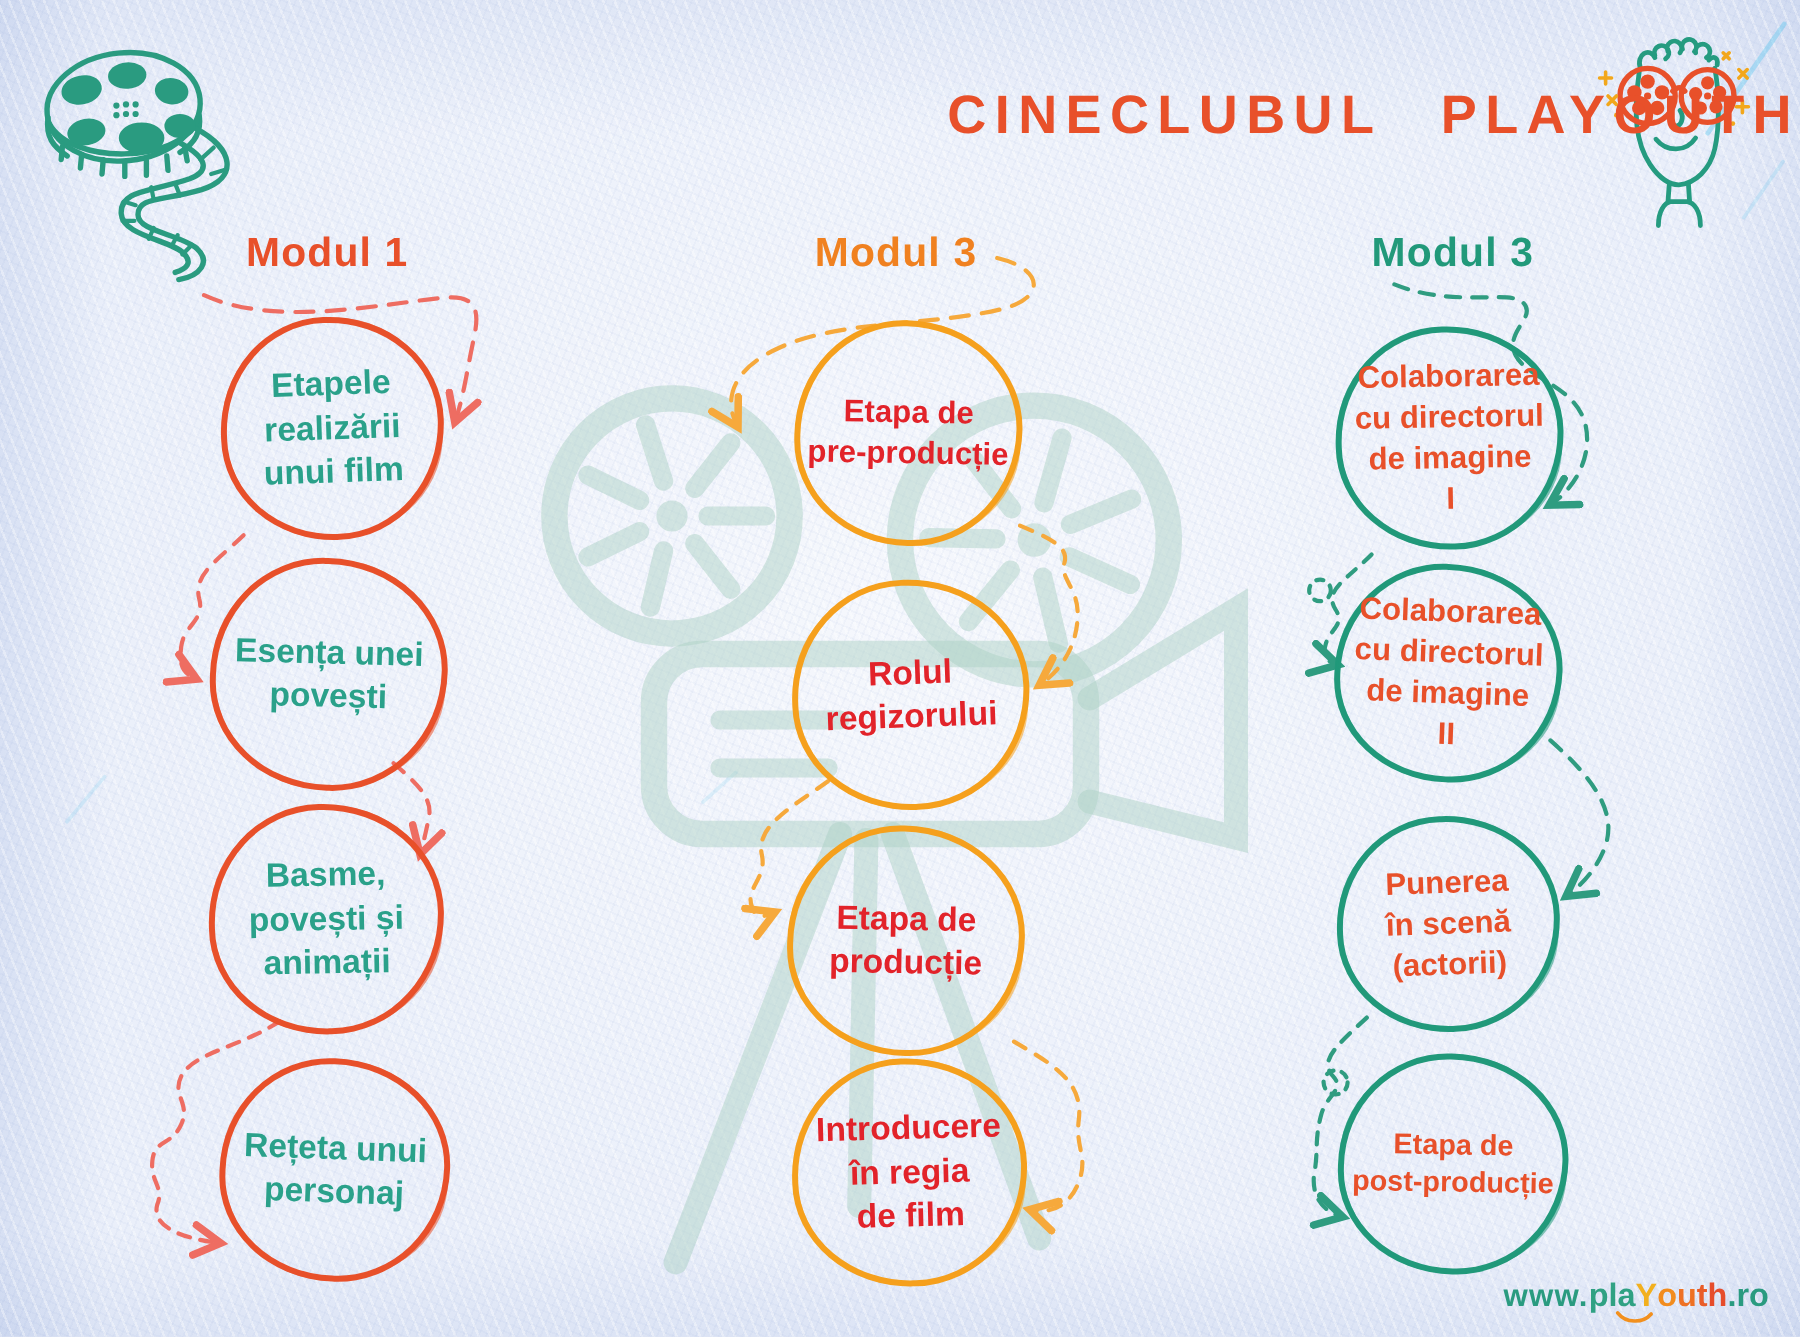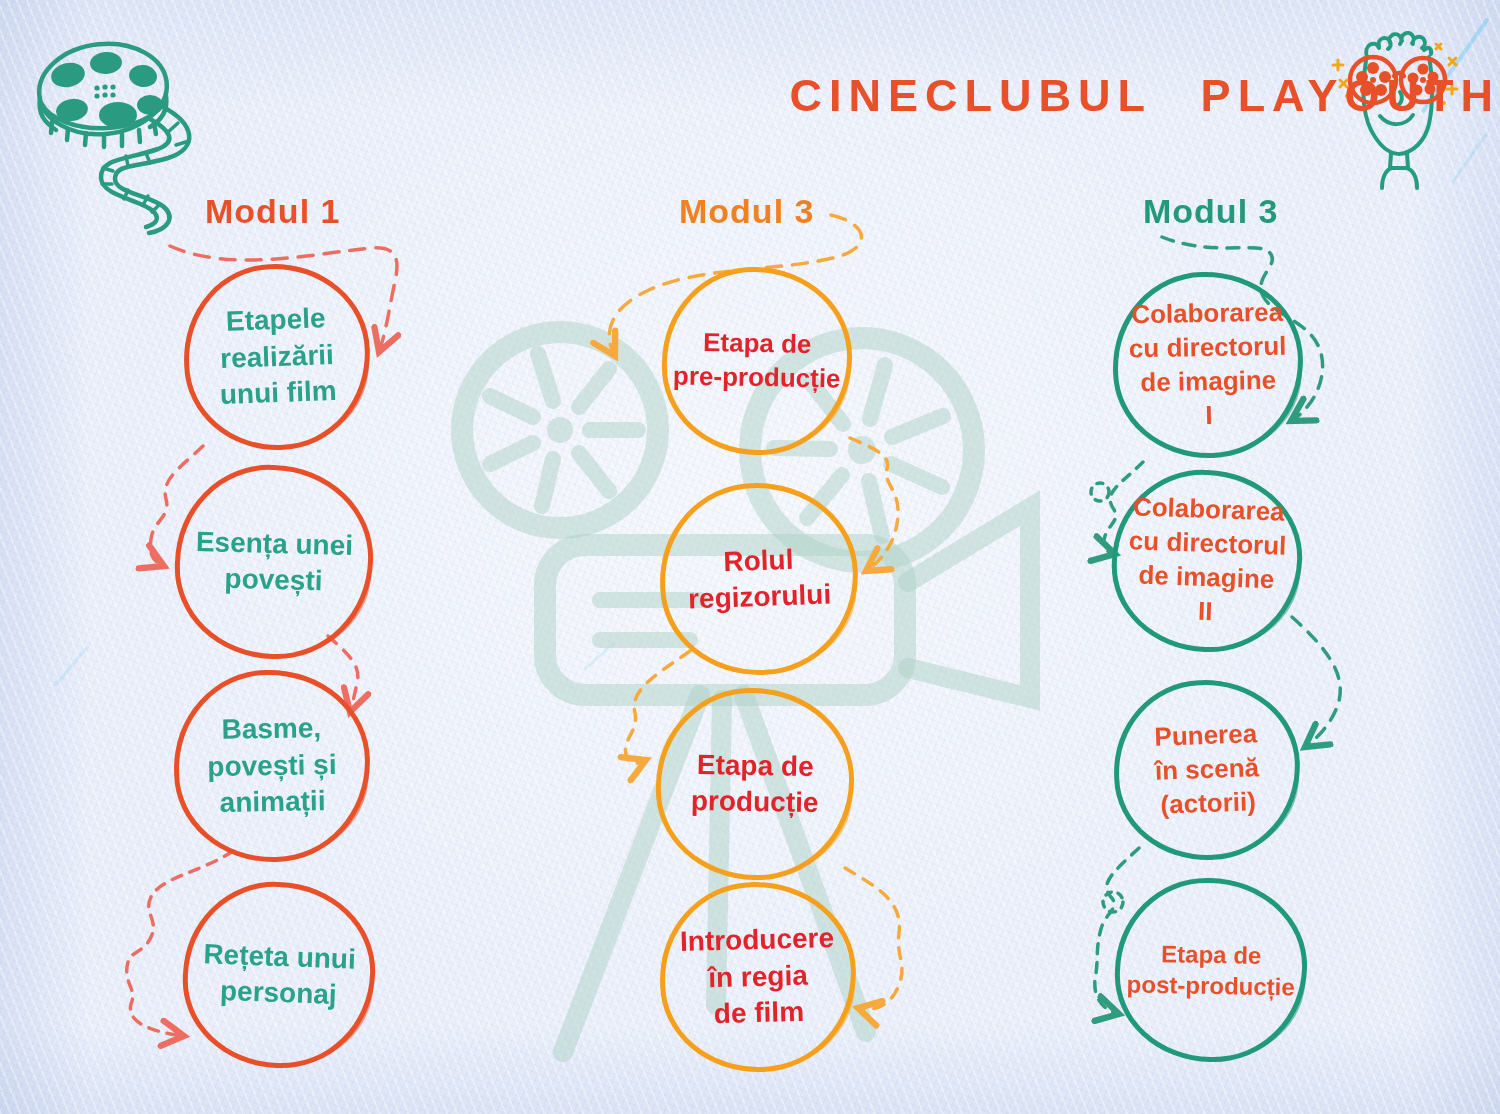--- a/index.html
+++ b/index.html
@@ -270,15 +270,21 @@
         <div>(actorii)</div>
       </div>
     </div>
     <div class="circle m3 fs24" style="left:1115px;top:878px;width:192px;height:184px;transform:rotate(1deg);">
       <div class="txt">
         <div>Etapa de</div>
         <div>post-producție</div>
       </div>
     </div>
 
+    <div class="logo">
+      <span class="lg-www">www.</span><span class="lg-pla">pla</span><span class="lg-Y">Y</span><span class="lg-o">o</span><span class="lg-u">u</span><span class="lg-t">t</span><span class="lg-h">h</span><span class="lg-ro">.ro</span>
+      <svg class="smile" width="34" height="14">
+        <path d="M3,3 C10,12 24,12 31,4" fill="none" stroke="#f2901e" stroke-width="3" stroke-linecap="round"></path>
+      </svg>
+    </div>
 
   </div>
 </div>
 
 </body></html>

